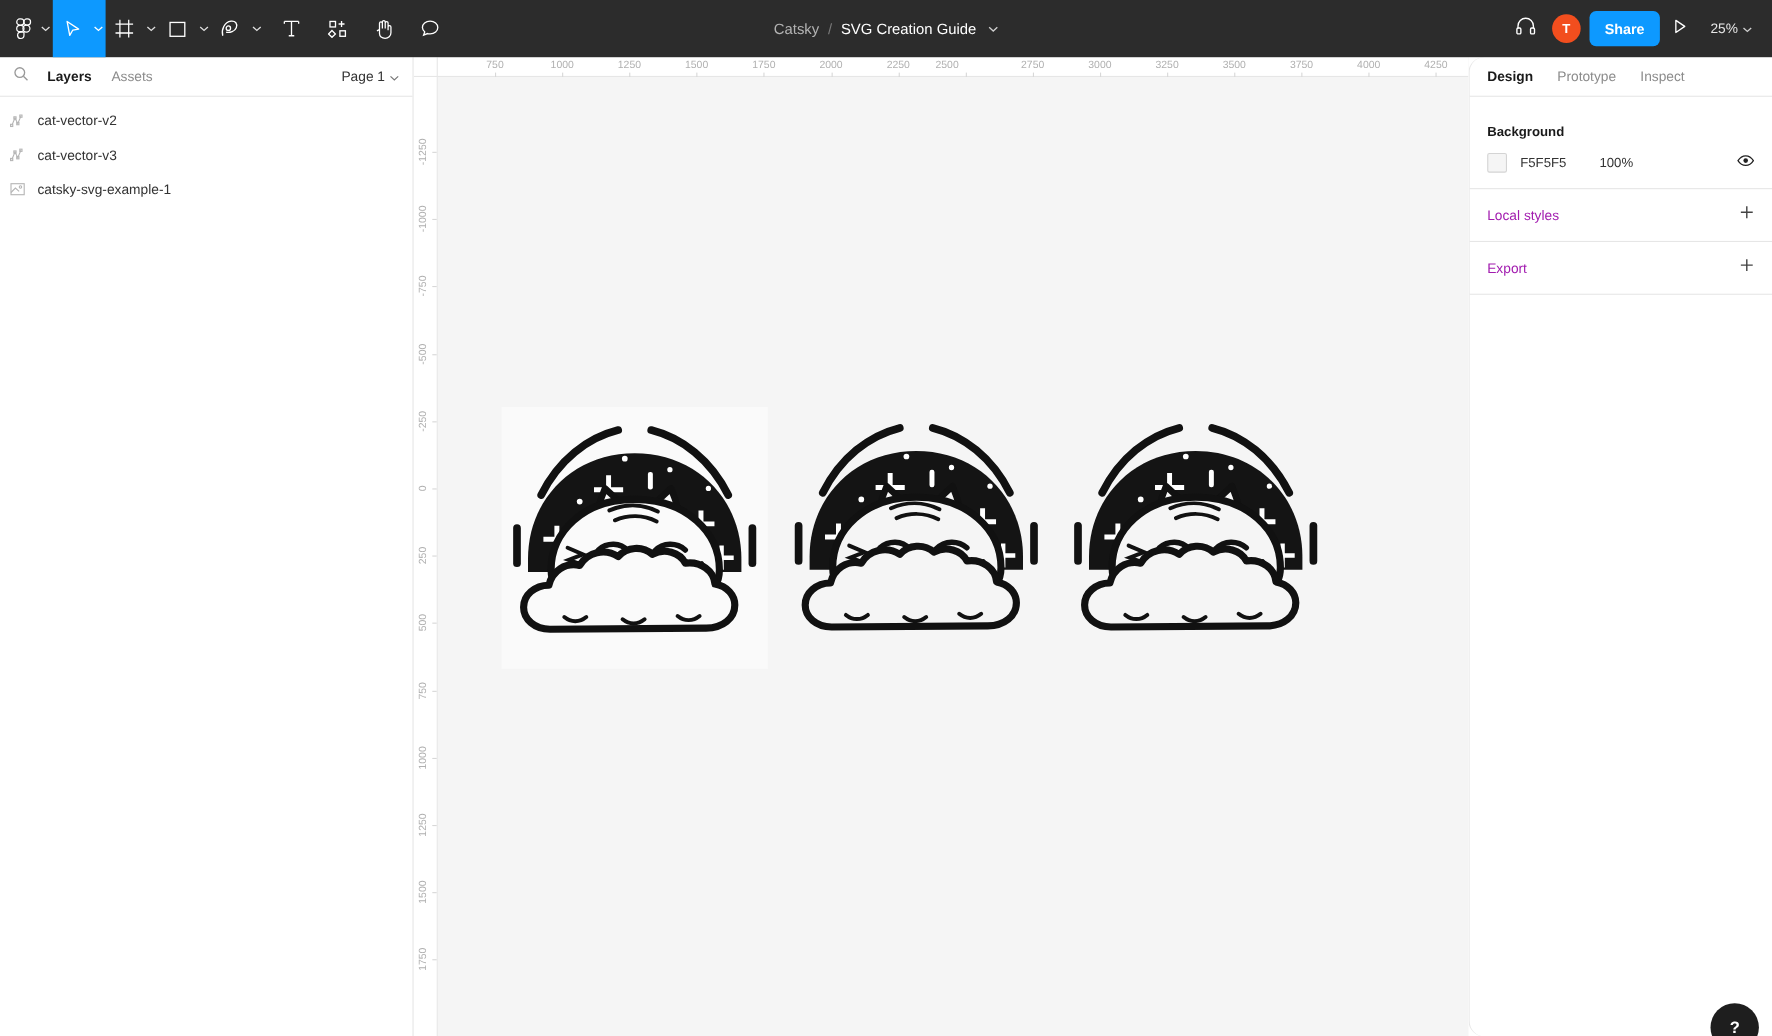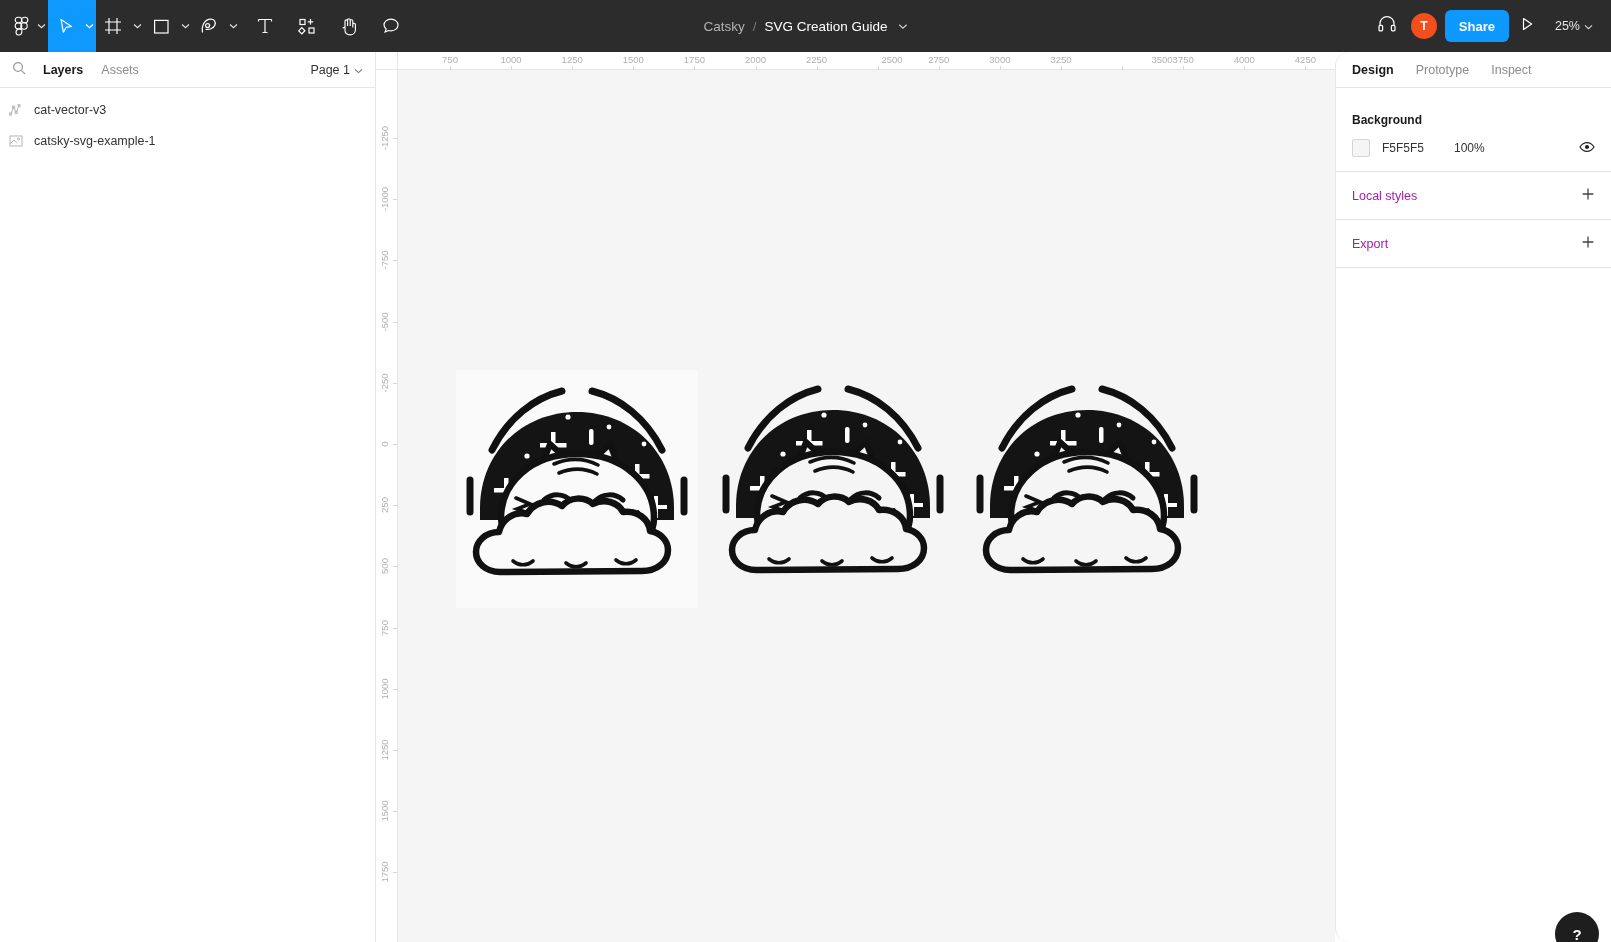--- a/index.html
+++ b/index.html
@@ -362,20 +362,32 @@
       <span>Page 1</span>
       <span>
         <svg width="9" height="6" viewBox="0 0 9 6" fill="none" stroke="#777" stroke-width="1.1">
             <path d="M1 1.4 4.5 4.6 8 1.4"></path>
           </svg>
       </span>
     </div>
   </div>
 
   <div id="layers-list" style="padding-top:6px;">
+    <div class="layer-row">
+      <span class="layer-icon">
+        <svg width="14" height="14" viewBox="0 0 14 14" fill="none" stroke="#b5b5b5" stroke-width="1">
+          <path d="M1.8 11 4.6 4.2 7.2 9.4 10 2.6"></path>
+          <rect x="0.6" y="10" width="2" height="2"></rect>
+            <rect x="3.6" y="3.2" width="2" height="2"></rect>
+          <rect x="6.2" y="8.4" width="2" height="2"></rect>
+            <rect x="9" y="1.6" width="2" height="2"></rect>
+        </svg>
+      </span>
+      <span class="layer-name">cat-vector-v2</span>
+    </div>
     <div class="layer-row">
       <span class="layer-icon">
         <svg width="14" height="14" viewBox="0 0 14 14" fill="none" stroke="#b5b5b5" stroke-width="1">
           <path d="M1.8 11 4.6 4.2 7.2 9.4 10 2.6"></path>
           <rect x="0.6" y="10" width="2" height="2"></rect>
             <rect x="3.6" y="3.2" width="2" height="2"></rect>
           <rect x="6.2" y="8.4" width="2" height="2"></rect>
             <rect x="9" y="1.6" width="2" height="2"></rect>
         </svg>
       </span>
@@ -581,29 +593,29 @@
       <div class="rt-h" style="left: 196.2px;">1250</div>
       <div class="rt-h-tick" style="left: 196.2px;"></div>
       <div class="rt-h" style="left: 257.3px;">1500</div>
       <div class="rt-h-tick" style="left: 257.3px;"></div>
       <div class="rt-h" style="left: 318.4px;">1750</div>
       <div class="rt-h-tick" style="left: 318.4px;"></div>
       <div class="rt-h" style="left: 379.5px;">2000</div>
       <div class="rt-h-tick" style="left: 379.5px;"></div>
       <div class="rt-h" style="left: 440.6px;">2250</div>
       <div class="rt-h-tick" style="left: 440.6px;"></div>
-      <div class="rt-h" style="left: 516px;">2500</div>
+      <div class="rt-h" style="left: 485px;">2500</div>
       <div class="rt-h-tick" style="left: 501.7px;"></div>
       <div class="rt-h" style="left: 562.8px;">2750</div>
       <div class="rt-h-tick" style="left: 562.8px;"></div>
       <div class="rt-h" style="left: 623.9px;">3000</div>
       <div class="rt-h-tick" style="left: 623.9px;"></div>
       <div class="rt-h" style="left: 685px;">3250</div>
       <div class="rt-h-tick" style="left: 685px;"></div>
-      <div class="rt-h" style="left: 746.1px; margin-left: 40px;">3500</div>
+      <div class="rt-h" style="left: 746.1px;">3500</div>
       <div class="rt-h-tick" style="left: 746.1px;"></div>
       <div class="rt-h" style="left: 807.2px;">3750</div>
       <div class="rt-h-tick" style="left: 807.2px;"></div>
       <div class="rt-h" style="left: 868.3px;">4000</div>
       <div class="rt-h-tick" style="left: 868.3px;"></div>
       <div class="rt-h" style="left: 929.4px;">4250</div>
       <div class="rt-h-tick" style="left: 929.4px;"></div>
     </div>
   <div id="ruler-v">
       <div class="rt-v" style="top: 86px;">-1250</div>

